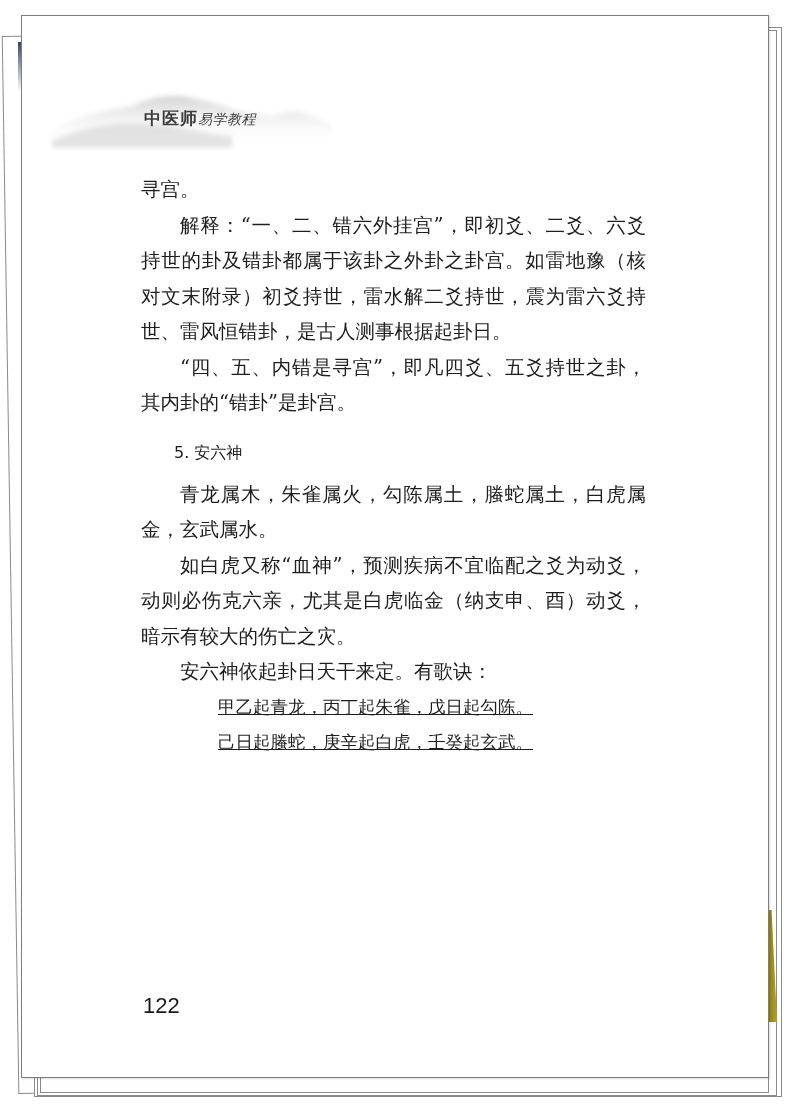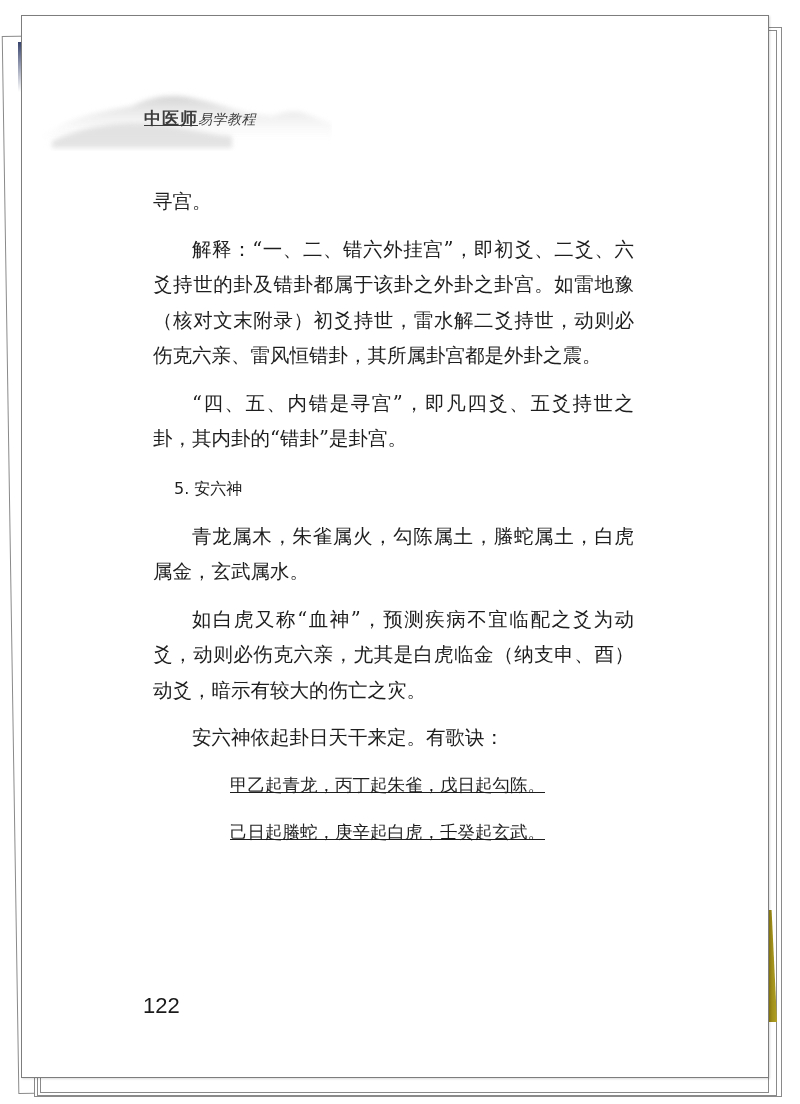--- a/index.html
+++ b/index.html
@@ -37,27 +37,27 @@
     }
     .mountains {
       position: absolute; left: 10px; top: 60px; width: 300px; height: 80px;
       pointer-events: none;
     }
     .header-title {
       position: absolute; left: 122px; top: 91px;
       font-family: "DejaVu Sans", "Liberation Sans", sans-serif;
       color: #3c3c3c; white-space: nowrap;
     }
-    .header-title .main { font-size: 17px; font-weight: bold; letter-spacing: 1px; text-decoration: underline; }
+    .header-title .main { font-size: 17px; font-weight: bold; letter-spacing: 1px; }
     .header-title .sub { font-size: 14px; letter-spacing: 0.5px; font-style: italic; }
     .content {
       position: absolute; left: 119px; top: 156px; width: 505px;
       font-size: 19.5px; line-height: 35.5px; color: #1e1e1e;
     }
-    .content p { margin: 12px; text-align: justify; text-align-last: left; }
+    .content p { margin: 0; text-align: justify; text-align-last: left; }
     .indent { text-indent: 2em; }
     .section-heading {
       margin: 14px 0 6px 0 !important;
       padding-left: 33px;
       font-family: "DejaVu Sans", "Liberation Sans", sans-serif;
       font-weight: normal; font-size: 16px; line-height: 36px;
     }
     .verse { padding-left: 77px; font-size: 17.5px; line-height: 35px; text-decoration: underline; }
     .page-number {
       position: absolute; left: 121px; top: 977px;
@@ -89,21 +89,21 @@
     <path d="M10 60 C40 40, 70 35, 100 30 C120 20, 140 18, 160 22 C190 28, 210 38, 240 40 C255 35, 265 33, 280 40 L300 48 L300 70 L10 70 Z" fill="url(#mg)" filter="url(#blur)" opacity="0.9"></path>
     <path d="M20 65 C50 50, 90 45, 120 48 C150 50, 170 58, 200 60 L200 72 L20 72 Z" fill="#d8d8d8" filter="url(#blur)" opacity="0.7"></path>
   </svg>
 
   <div class="header-title">
     <span class="main">中医师</span><span class="sub">易学教程</span>
   </div>
 
   <div class="content">
     <p>寻宫。</p>
-    <p class="indent">解释：“一、二、错六外挂宫”，即初爻、二爻、六爻持世的卦及错卦都属于该卦之外卦之卦宫。如雷地豫（核对文末附录）初爻持世，雷水解二爻持世，动则必伤克六亲、雷风恒错卦，其所属卦宫都是外卦之震。</p>
+    <p class="indent">解释：“一、二、错六外挂宫”，即初爻、二爻、六爻持世的卦及错卦都属于该卦之外卦之卦宫。如雷地豫（核对文末附录）初爻持世，雷水解二爻持世，震为雷六爻持世、雷风恒错卦，是古人测事根据起卦日。</p>
     <p class="indent">“四、五、内错是寻宫”，即凡四爻、五爻持世之卦，其内卦的“错卦”是卦宫。</p>
 
     <p class="section-heading">5. 安六神</p>
 
     <p class="indent">青龙属木，朱雀属火，勾陈属土，螣蛇属土，白虎属金，玄武属水。</p>
     <p class="indent">如白虎又称“血神”，预测疾病不宜临配之爻为动爻，动则必伤克六亲，尤其是白虎临金（纳支申、酉）动爻，暗示有较大的伤亡之灾。</p>
     <p class="indent">安六神依起卦日天干来定。有歌诀：</p>
 
     <p class="verse">甲乙起青龙，丙丁起朱雀，戊日起勾陈。</p>
     <p class="verse">己日起螣蛇，庚辛起白虎，壬癸起玄武。</p>

